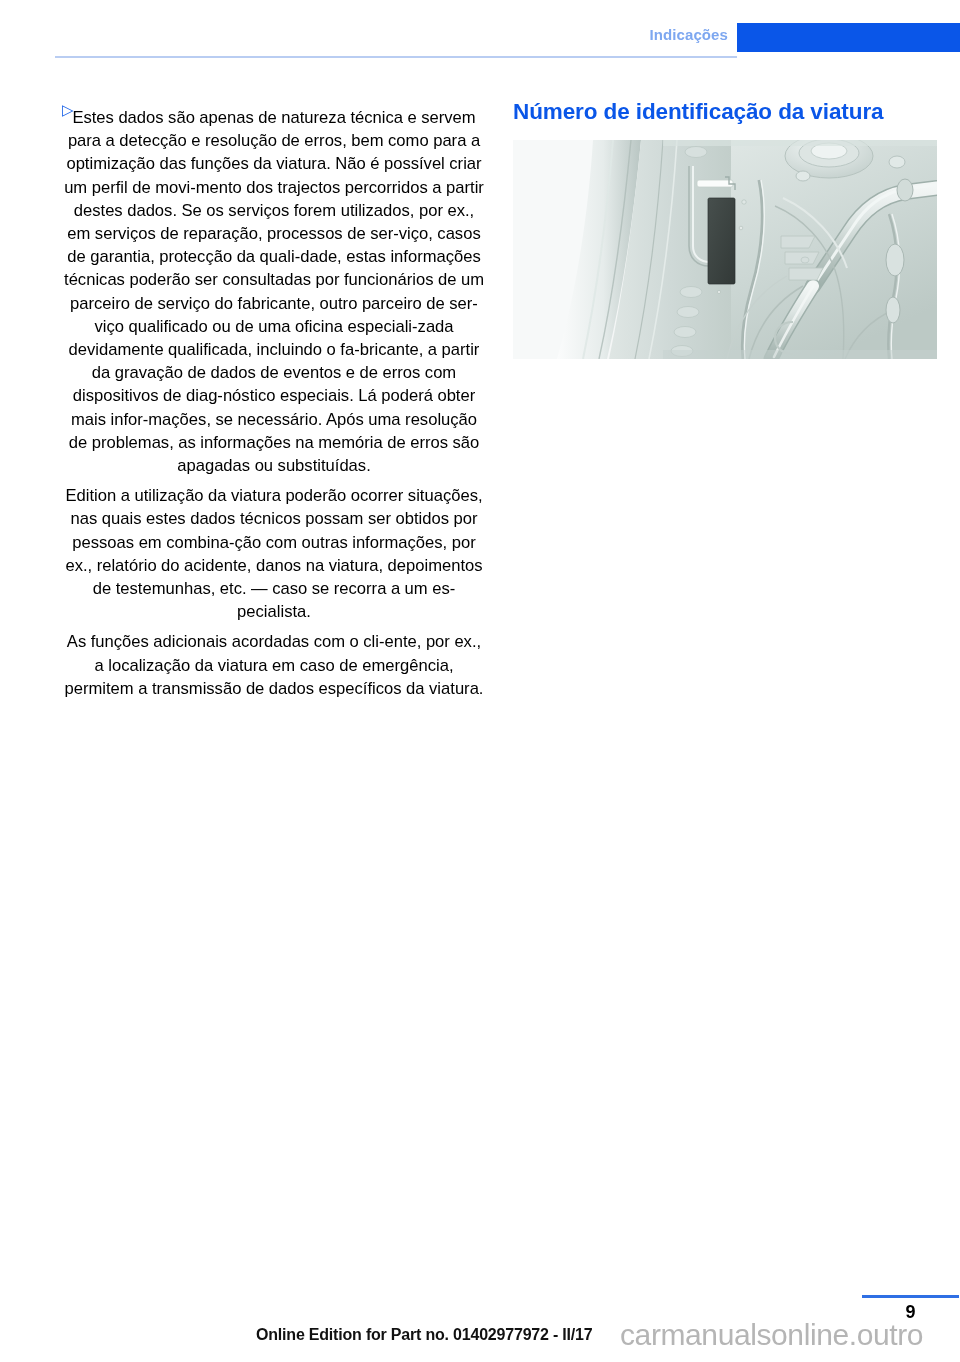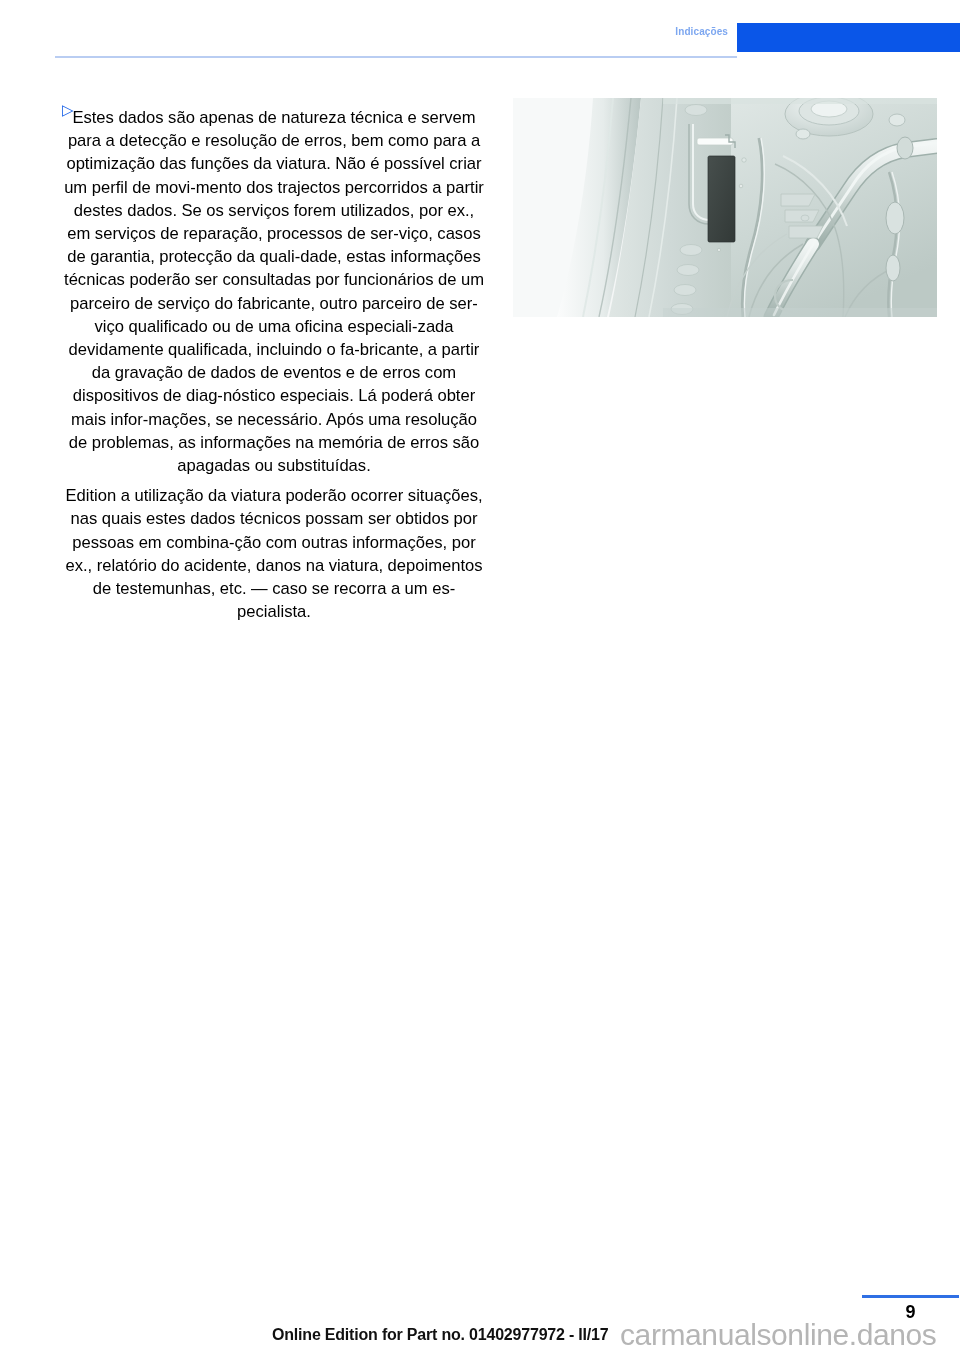--- a/index.html
+++ b/index.html
@@ -27,21 +27,21 @@
     position: absolute;
     left: 0;
     top: 0;
     width: 960px;
     height: 62px;
   }
   .header-label {
     position: absolute;
     right: 232px;
     top: 27px;
-    font-size: 10px;
+    font-size: 15px;
     font-weight: bold;
     color: #7da7f0;
     letter-spacing: 0.1px;
     line-height: 1;
     white-space: nowrap;
   }
   .header-block {
     position: absolute;
     left: 737px;
     top: 23px;
@@ -141,21 +141,21 @@
     top: 1300px;
     width: 97px;
     text-align: center;
     font-size: 18px;
     font-weight: bold;
     color: #000000;
     line-height: 24px;
   }
   .footer-note {
     position: absolute;
-    left: 272px;
+    left: 256px;
     top: 1326px;
     font-size: 16px;
     font-weight: bold;
     color: #111111;
     white-space: nowrap;
     letter-spacing: -0.2px;
   }
   .watermark {
     position: absolute;
     left: 620px;
@@ -183,24 +183,26 @@
     <div class="col col-left">
 
       <div class="bullet-item">
         <span class="bullet-mark">▷</span>
       </div>
 
       <p class="para">Estes dados são apenas de natureza técnica e servem para a detecção e resolução de erros, bem como para a optimização das funções da viatura. Não é possível criar um perfil de movi-mento dos trajectos percorridos a partir destes dados. Se os serviços forem utilizados, por ex., em serviços de reparação, processos de ser-viço, casos de garantia, protecção da quali-dade, estas informações técnicas poderão ser consultadas por funcionários de um parceiro de serviço do fabricante, outro parceiro de ser-viço qualificado ou de uma oficina especiali-zada devidamente qualificada, incluindo o fa-bricante, a partir da gravação de dados de eventos e de erros com dispositivos de diag-nóstico especiais. Lá poderá obter mais infor-mações, se necessário. Após uma resolução de problemas, as informações na memória de erros são apagadas ou substituídas.</p>
 
       <p class="para">Edition a utilização da viatura poderão ocorrer situações, nas quais estes dados técnicos possam ser obtidos por pessoas em combina-ção com outras informações, por ex., relatório do acidente, danos na viatura, depoimentos de testemunhas, etc. — caso se recorra a um es-pecialista.</p>
 
+      <p class="para">As funções adicionais acordadas com o cli-ente, por ex., a localização da viatura em caso de emergência, permitem a transmissão de dados específicos da viatura.</p>
     </div>
 
     <div class="col col-right">
 
+      <h2 class="section-title">Número de identificação da viatura</h2>
 
       <div class="figure">
         <svg width="424" height="219" viewBox="0 0 424 219" xmlns="http://www.w3.org/2000/svg">
           <defs>
             <linearGradient id="fenderG" x1="0" y1="0" x2="1" y2="0">
               <stop offset="0%" stop-color="#fbfcfc"></stop>
               <stop offset="55%" stop-color="#e6eceb"></stop>
               <stop offset="100%" stop-color="#b9c6c3"></stop>
             </linearGradient>
             <linearGradient id="panelG" x1="0" y1="0" x2="1" y2="0">
@@ -309,16 +311,16 @@
           <rect x="150" y="0" width="274" height="6" fill="#d9e2e0" opacity="0.7"></rect>
         </svg>
       </div>
 
     </div>
   </div>
 
   <div class="footer"></div>
   <div class="footer-rule"></div>
   <div class="page-number">9</div>
-  <div class="watermark">carmanualsonline.danos</div>
+  <div class="watermark">carmanualsonline.outro</div>
   <div class="footer-note">Online Edition for Part no. 01402977972 - II/17</div>
 
 </div>
 
 </body></html>

